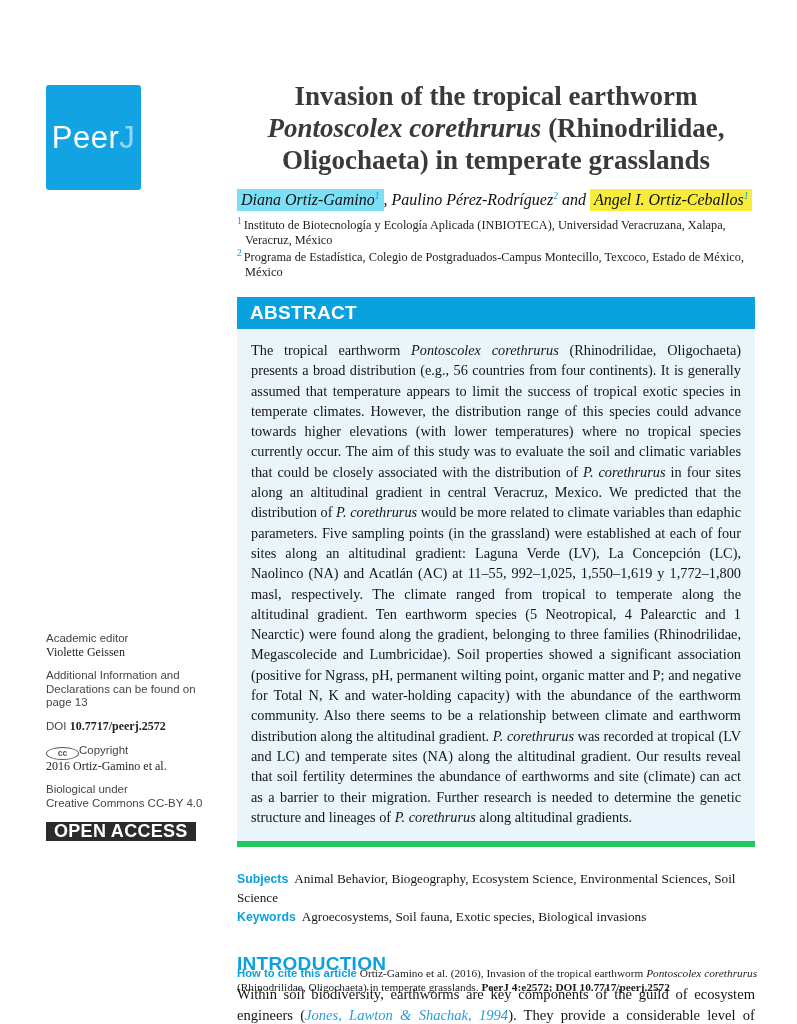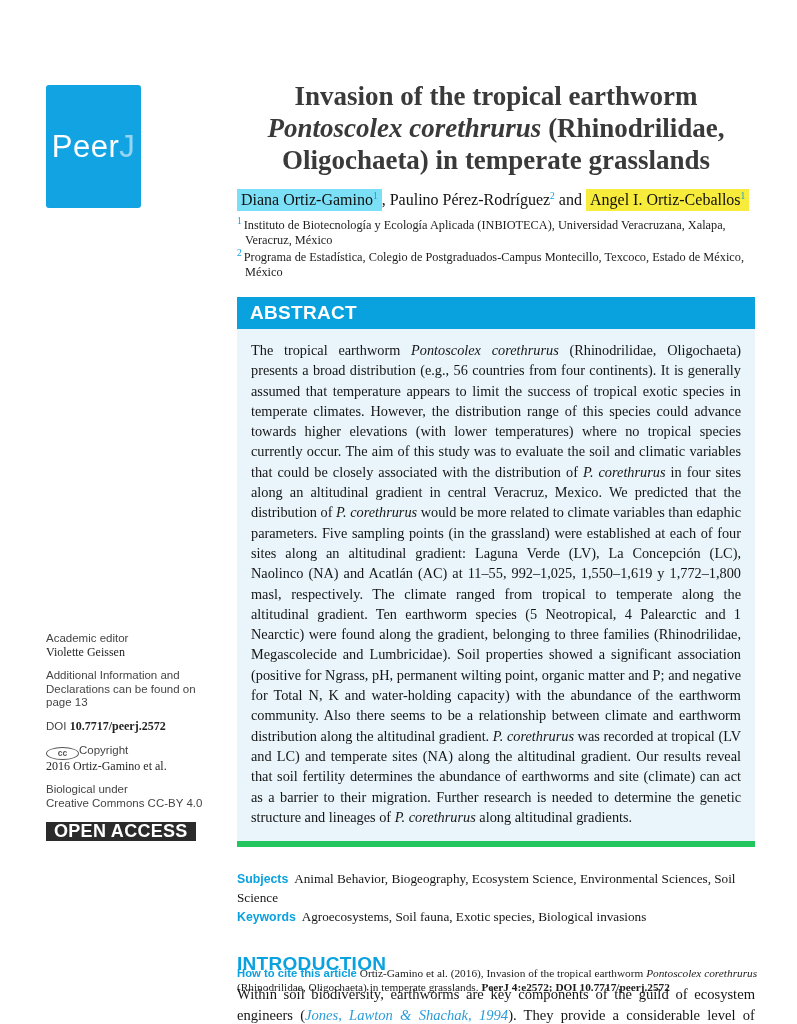--- a/index.html
+++ b/index.html
@@ -1,40 +1,40 @@
 <!DOCTYPE html>
 <html><head>
 <meta charset="utf-8">
 <style>
   * { margin:0; padding:0; box-sizing:border-box; }
   html,body { width:797px; height:1024px; background:#ffffff; }
   body { position:relative; font-family:"Liberation Serif", serif; color:#1a1a1a; overflow:hidden; }
 
   
-  .logo-box { position:absolute; left:46px; top:85px; width:95px; height:123px;
+  .logo-box { position:absolute; left:46px; top:85px; width:95px; height:105px;
               background:#12A3E3; border-radius:3px; display:flex; align-items:center; justify-content:center; }
   .logo-text { font-family:"Liberation Sans", sans-serif; font-size:31px; color:#ffffff; letter-spacing:.5px; }
   .logo-j { opacity:.55; }
 
   .meta { position:absolute; left:46px; top:632px; width:178px;
           font-family:"Liberation Sans", sans-serif; font-size:11.5px; line-height:13.6px; color:#454545; }
   .meta .group { margin-bottom:10px; }
   .meta .label { color:#454545; }
   .meta .val { font-family:"Liberation Serif", serif; color:#1f1f1f; font-size:12px; }
   .doi-val { font-weight:bold; }
   .cc-circle { display:inline-block; width:33px; height:13px; border:1px solid #555; border-radius:50%;
                font-size:8.5px; line-height:11px; text-align:center; color:#555; margin-right:0;
                vertical-align:-2px; font-weight:bold; font-family:"Liberation Sans", sans-serif; }
   .oa-badge { display:inline-block; background:#2b2b2b; color:#fff; font-weight:bold; font-size:18px;
               padding:3px 8px 2px; letter-spacing:.3px; margin-top:2px; }
 
   
   .main { position:absolute; left:237px; top:80px; width:518px; }
   .title { font-size:27px; line-height:32px; font-weight:bold; color:#3a3a3a;text-align:center; }
-  .authors { margin-top:15px; font-size:16px; color:#101010; white-space:nowrap; }
+  .authors { margin-top:15px; font-size:16px; color:#101010; white-space:nowrap;font-style:italic; }
   .hl { padding:2px 4px 3px; }
   .hl-cyan { background:#7BDFF5; }
   .hl-yellow { background:#F7EB3C; }
   sup.af { color:#0FA0DE; font-size:9.5px; }
   .affils { margin-top:9px; font-size:12.3px; line-height:15px; color:#1c1c1c; }
   .affil { padding-left:8px; text-indent:-8px; margin-bottom:2px; }
   .affil sup { margin-right:2px; }
 
   .abs-bar { margin-top:17px; background:#0AA1DF; color:#ffffff; font-family:"Liberation Sans", sans-serif;
              font-weight:bold; font-size:19px; padding:5px 0 5px 13px; letter-spacing:.3px; }

